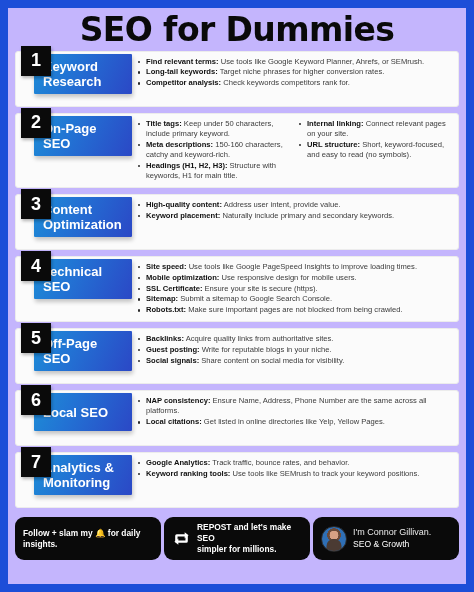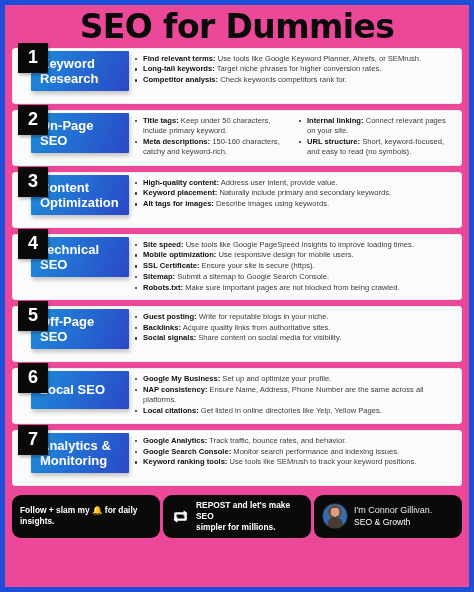--- a/index.html
+++ b/index.html
@@ -5,23 +5,23 @@
   html,body{margin:0;padding:0;}
   body{
     width:474px;height:592px;
     background:#ffffff;
     font-family:"Liberation Sans","DejaVu Sans",sans-serif;
     overflow:hidden;
   }
   .page{
     position:relative;
     width:474px;height:592px;
-    background:#ec4899;
+    background:#c4b5fd;
     box-sizing:border-box;
-    border:5px solid #1d4ed8;
+    border:8px solid #1d4ed8;
     overflow:hidden;
   }
   .title{
     text-align:center;
     font-size:33px;
     font-weight:bold;
     letter-spacing:-0.6px;
     color:#0a0a0a;
     margin:5px 0 3px 0;
     line-height:1.05;
@@ -189,20 +189,21 @@
               <span>On-Page</span>
               <span>SEO</span>
             </div>
           </div>
         </div>
         <div class="content">
           <div class="col">
             <ul>
               <li><b>Title tags:</b><span> Keep under 50 characters, include primary keyword.</span></li>
               <li><b>Meta descriptions:</b><span> 150-160 characters, catchy and keyword-rich.</span></li>
+              <li><b>Headings (H1, H2, H3):</b><span> Structure with keywords, H1 for main title.</span></li>
             </ul>
           </div>
           <div class="col">
             <ul>
               <li><b>Internal linking:</b><span> Connect relevant pages on your site.</span></li>
               <li><b>URL structure:</b><span> Short, keyword-focused, and easy to read (no symbols).</span></li>
             </ul>
           </div>
         </div>
       </div>
@@ -214,21 +215,20 @@
               <span>Content</span>
               <span>Optimization</span>
             </div>
           </div>
         </div>
         <div class="content">
           <div class="col full">
             <ul>
               <li><b>High-quality content:</b><span> Address user intent, provide value.</span></li>
               <li><b>Keyword placement:</b><span> Naturally include primary and secondary keywords.</span></li>
-              <li><b>Alt tags for images:</b><span> Describe images using keywords.</span></li>
             </ul>
           </div>
         </div>
       </div>
       <div class="row">
         <div class="label-wrap">
           <div class="badge">4</div>
           <div class="chip">
             <div>
               <span>Technical</span>
@@ -254,61 +254,59 @@
           <div class="chip">
             <div>
               <span>Off-Page</span>
               <span>SEO</span>
             </div>
           </div>
         </div>
         <div class="content">
           <div class="col full">
             <ul>
+              <li><b>Backlinks:</b><span> Acquire quality links from authoritative sites.</span></li>
               <li><b>Guest posting:</b><span> Write for reputable blogs in your niche.</span></li>
-              <li><b>Backlinks:</b><span> Acquire quality links from authoritative sites.</span></li>
               <li><b>Social signals:</b><span> Share content on social media for visibility.</span></li>
             </ul>
           </div>
         </div>
       </div>
       <div class="row">
         <div class="label-wrap">
           <div class="badge">6</div>
           <div class="chip">
             <div>
               <span>Local SEO</span>
             </div>
           </div>
         </div>
         <div class="content">
           <div class="col full">
             <ul>
-              <li><b>Google My Business:</b><span> Set up and optimize your profile.</span></li>
               <li><b>NAP consistency:</b><span> Ensure Name, Address, Phone Number are the same across all platforms.</span></li>
               <li><b>Local citations:</b><span> Get listed in online directories like Yelp, Yellow Pages.</span></li>
             </ul>
           </div>
         </div>
       </div>
       <div class="row">
         <div class="label-wrap">
           <div class="badge">7</div>
           <div class="chip">
             <div>
               <span>Analytics &amp;</span>
               <span>Monitoring</span>
             </div>
           </div>
         </div>
         <div class="content">
           <div class="col full">
             <ul>
               <li><b>Google Analytics:</b><span> Track traffic, bounce rates, and behavior.</span></li>
-              <li><b>Google Search Console:</b><span> Monitor search performance and indexing issues.</span></li>
               <li><b>Keyword ranking tools:</b><span> Use tools like SEMrush to track your keyword positions.</span></li>
             </ul>
           </div>
         </div>
       </div>
     </div>
 
   <div class="footer">
 
     <div class="fbtn">

